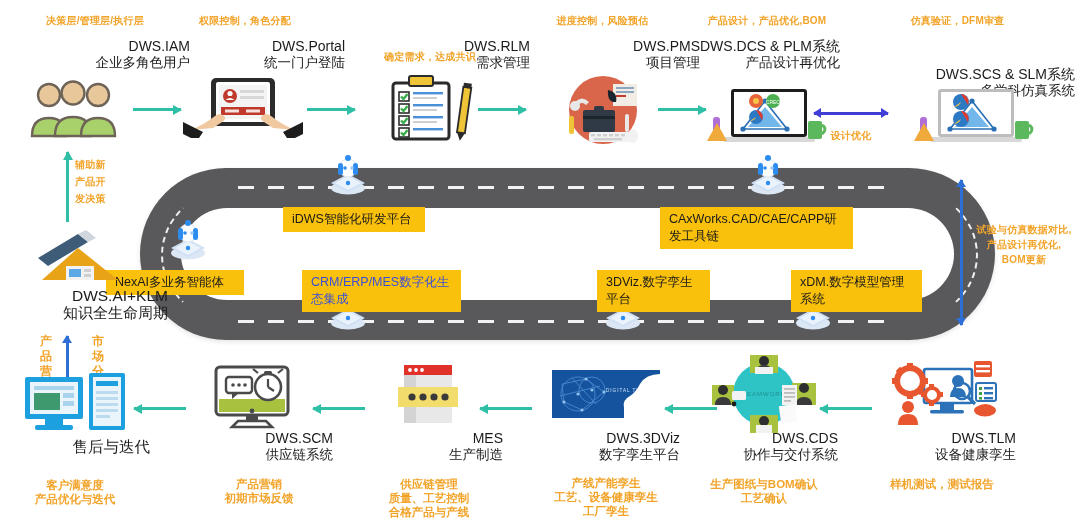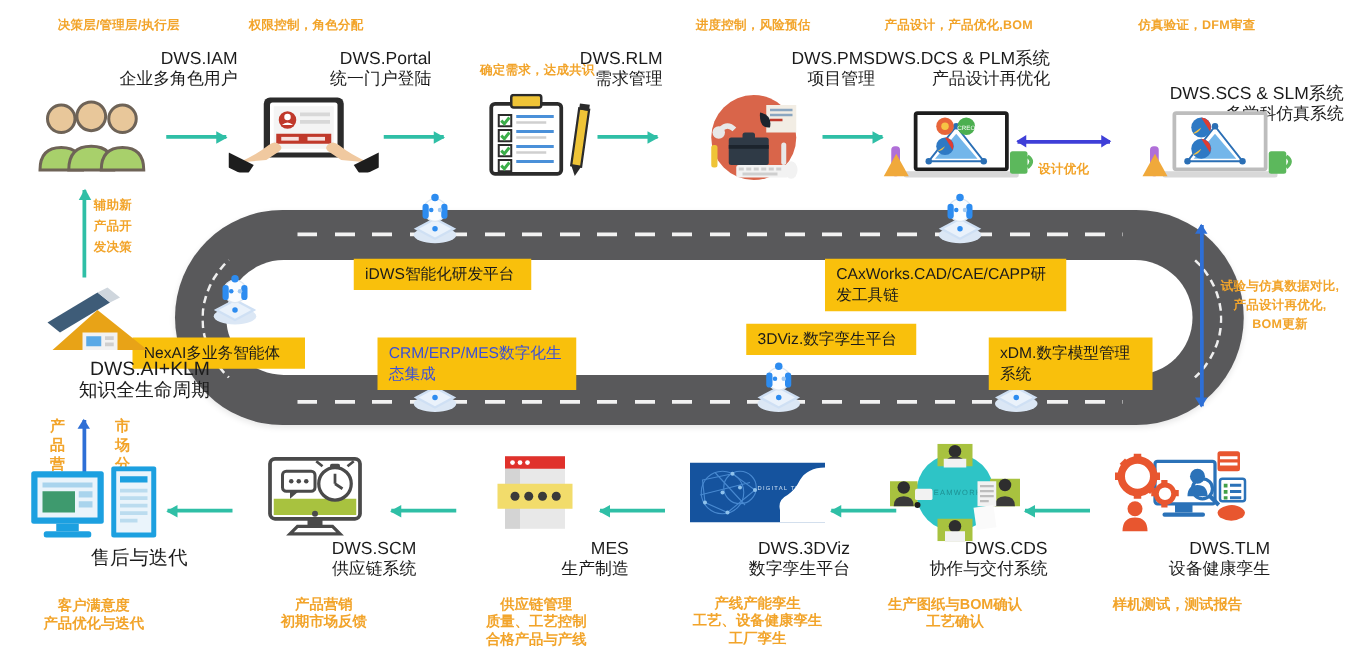--- a/index.html
+++ b/index.html
@@ -211,21 +211,21 @@
   </div>
   <div class="badge" style="left:660px;top:207px;width:193px;">
     <span>CAxWorks.CAD/CAE/CAPP研发工具链</span>
   </div>
   <div class="badge" style="left:106px;top:270px;width:138px;">
     <span>NexAI多业务智能体</span>
   </div>
   <div class="badge blue" style="left:302px;top:270px;width:159px;">
     <span>CRM/ERP/MES数字化生态集成</span>
   </div>
-  <div class="badge" style="left:597px;top:259px;width:136px;">
+  <div class="badge" style="left:597px;top:270px;width:113px;">
     <span>3DViz.数字孪生平台</span>
   </div>
   <div class="badge" style="left:791px;top:270px;width:131px;">
     <span>xDM.数字模型管理系统</span>
   </div>
 
   <div class="tagline abs" style="left:0px;top:13px;width:190px;">
     <span>决策层/管理层/执行层</span>
   </div>
   <div class="node-title abs" style="left:0px;top:38px;width:190px;">

